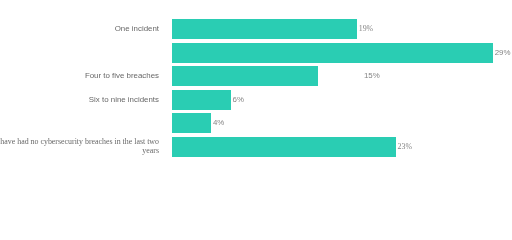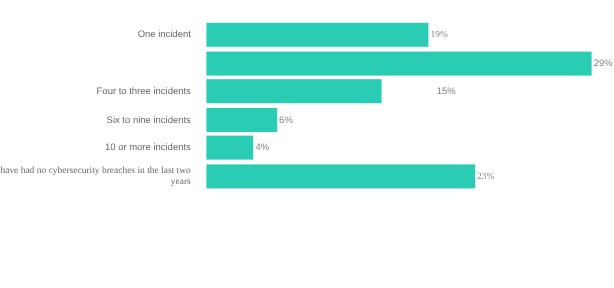--- a/index.html
+++ b/index.html
@@ -101,33 +101,32 @@
       <div class="bar b0"></div>
       <div class="value-label v0">19%</div>
     </div>
 
     <div class="row r1">
       <div class="bar b1"></div>
       <div class="value-label v1">29%</div>
     </div>
 
     <div class="row r2">
-      <div class="cat-label">Four to three incidents</div>
+      <div class="cat-label">Four to five breaches</div>
       <div class="bar b2"></div>
       <div class="value-label v2">15%</div>
     </div>
 
     <div class="row r3">
       <div class="cat-label">Six to nine incidents</div>
       <div class="bar b3"></div>
       <div class="value-label v3">6%</div>
     </div>
 
     <div class="row r4">
-      <div class="cat-label">10 or more incidents</div>
       <div class="bar b4"></div>
       <div class="value-label v4">4%</div>
     </div>
 
     <div class="row r5">
       <div class="cat-label wrap">We have had no cybersecurity breaches in the last two years</div>
       <div class="bar b5"></div>
       <div class="value-label v5">23%</div>
     </div>
 

